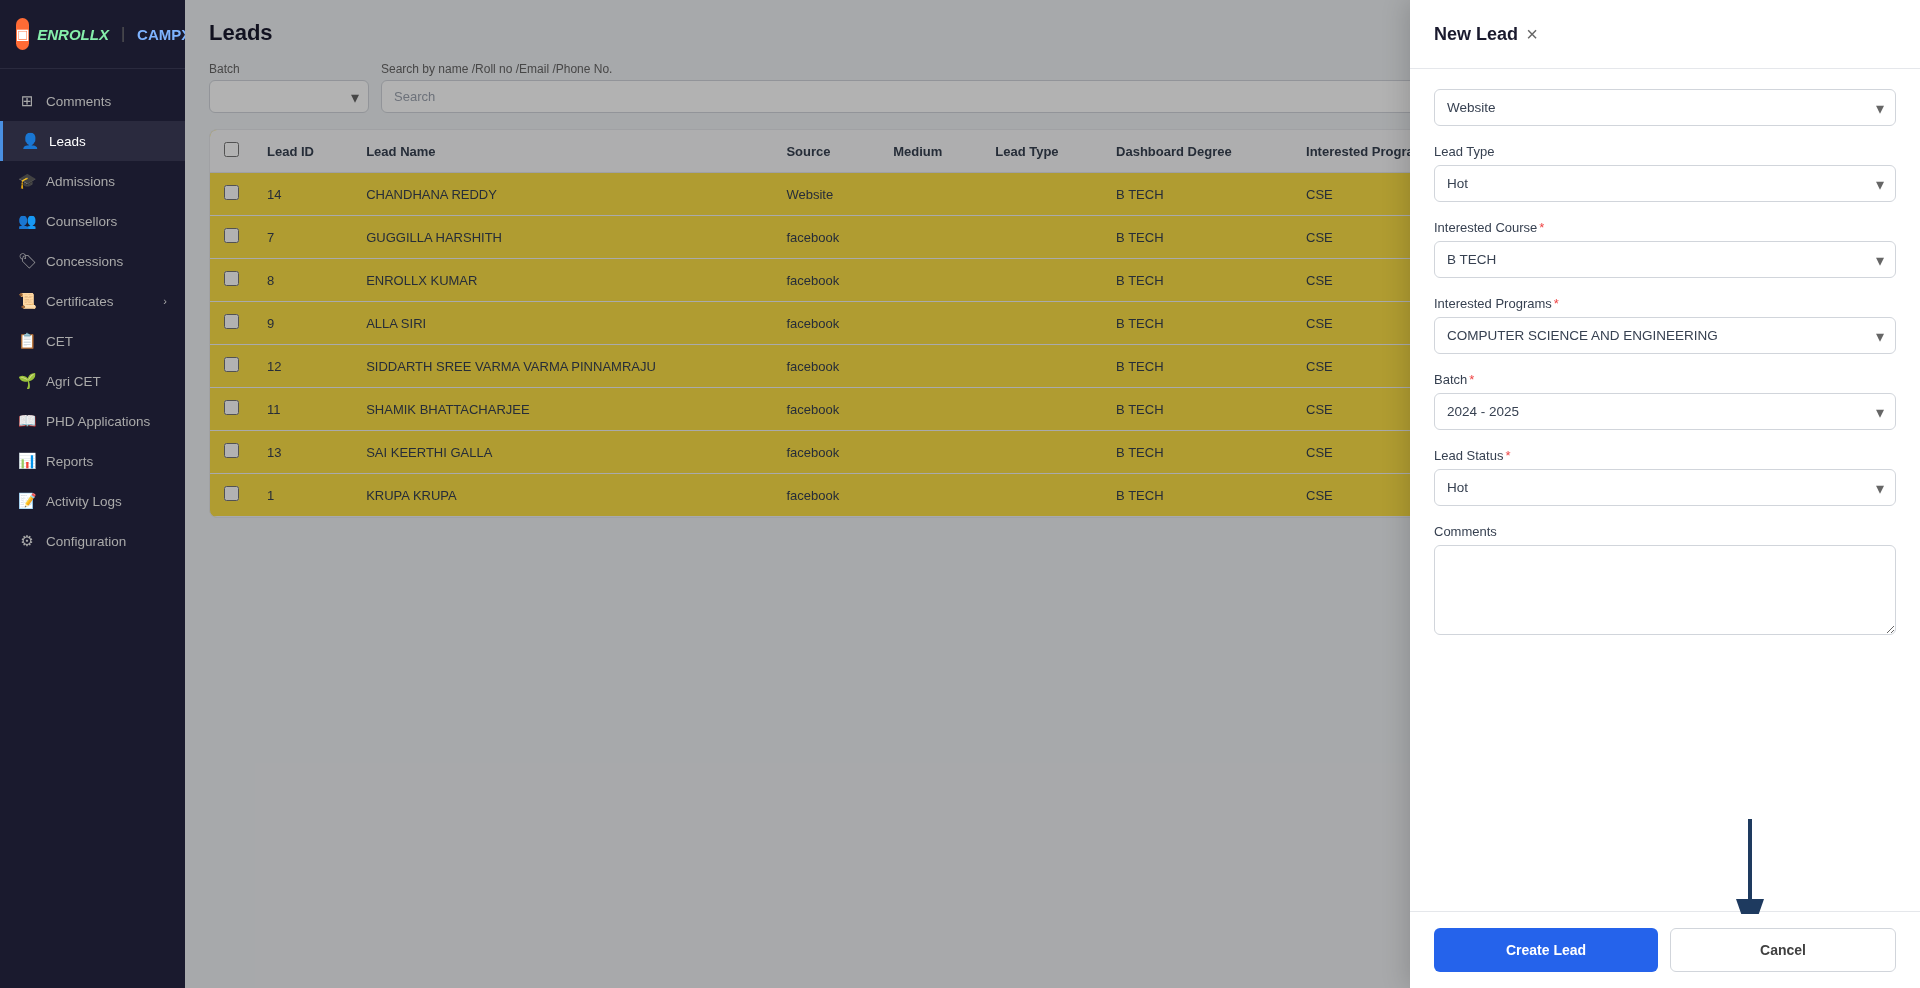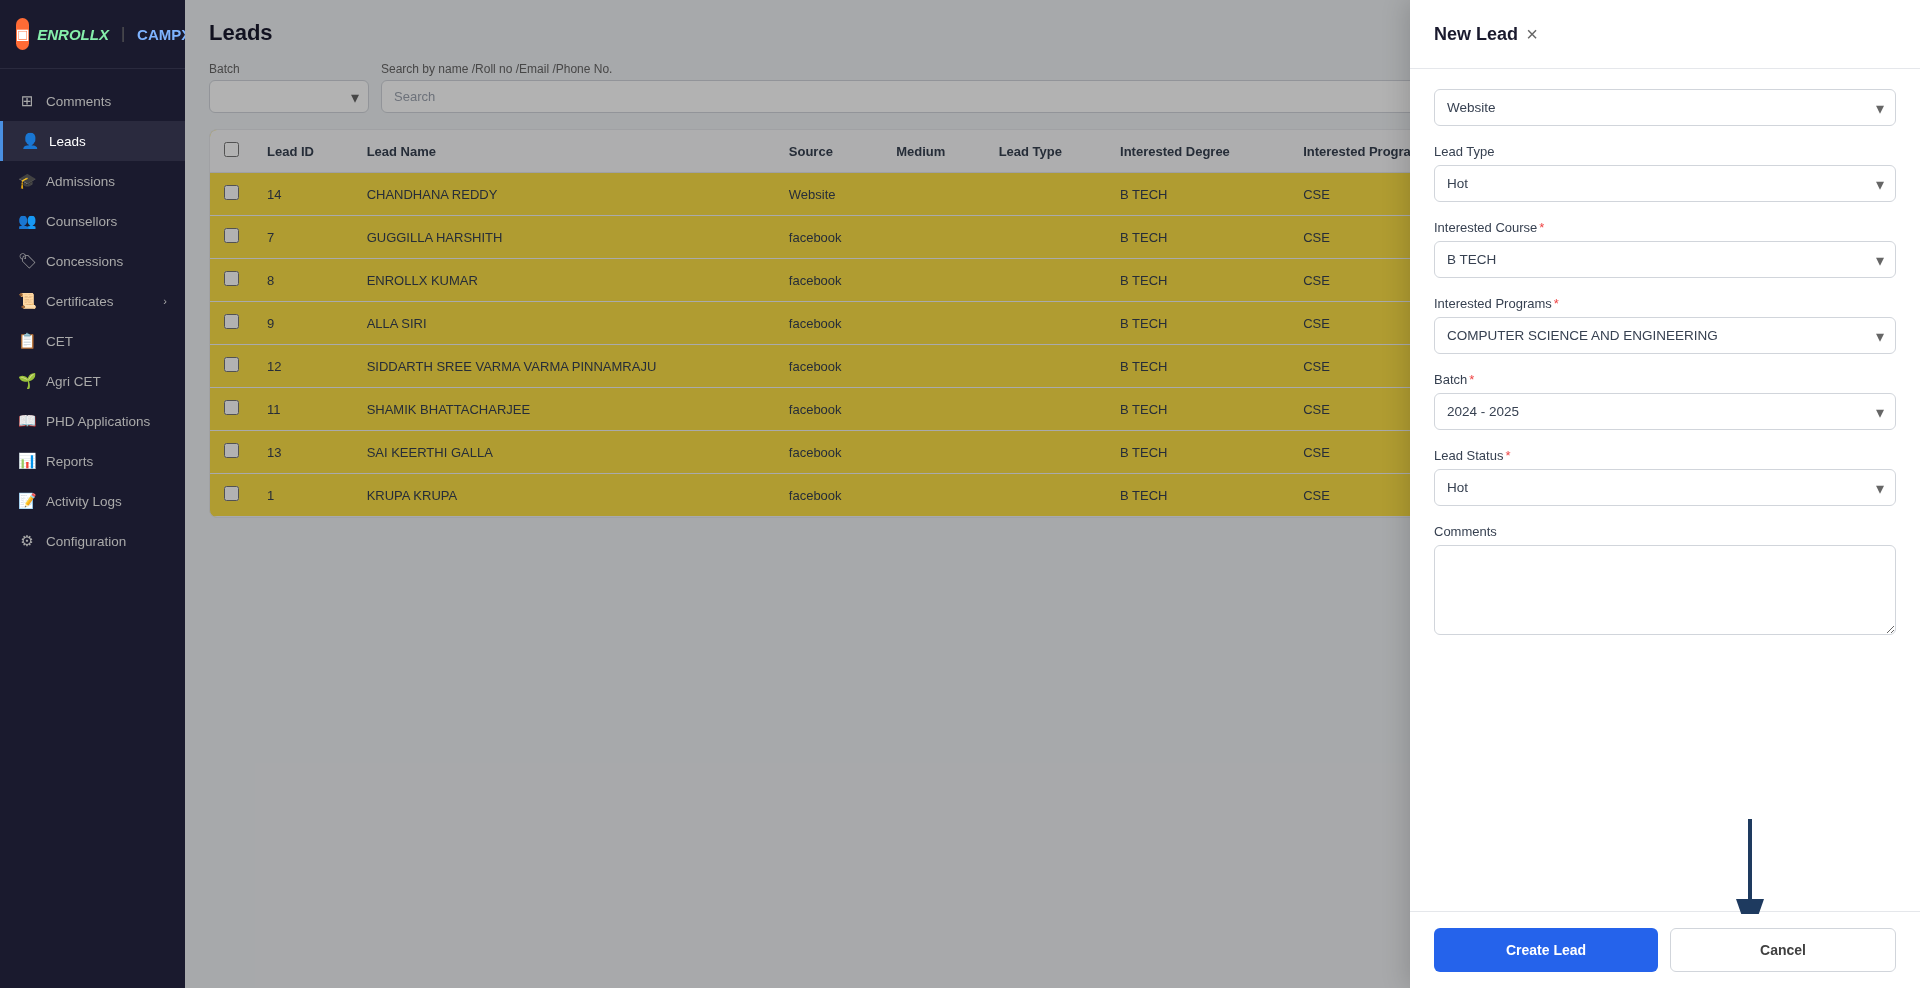--- a/index.html
+++ b/index.html
@@ -366,21 +366,21 @@
     <div class="table-wrapper">
       <table>
         <thead>
           <tr>
             <th class="checkbox-cell"><input type="checkbox" style=""></th>
             <th>Lead ID</th>
             <th>Lead Name</th>
             <th>Source</th>
             <th>Medium</th>
             <th>Lead Type</th>
-            <th>Interested Degree</th>
+            <th>Dashboard Degree</th>
             <th>Interested Program</th>
             <th>Assigned to</th>
             <th>Follow up da... <span class="sort-icon">↕</span></th>
           </tr>
         </thead>
         <tbody id="leads-tbody">
         <tr>
       <td class="checkbox-cell"><input type="checkbox" style=""></td>
       <td>14</td>
       <td>CHANDHANA REDDY</td>

